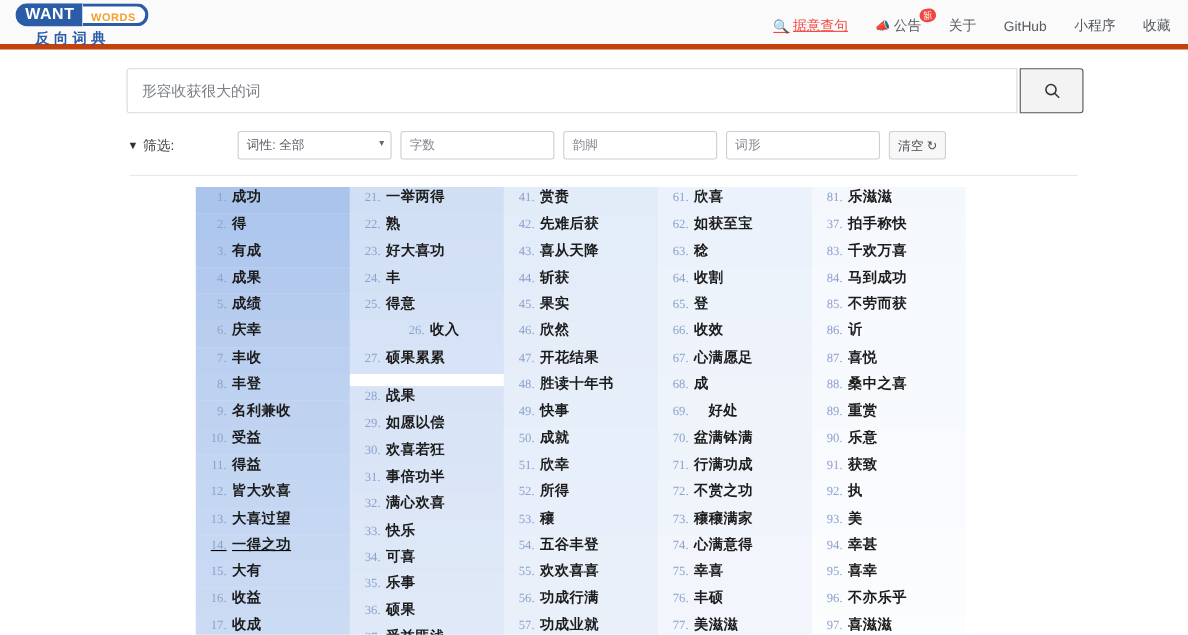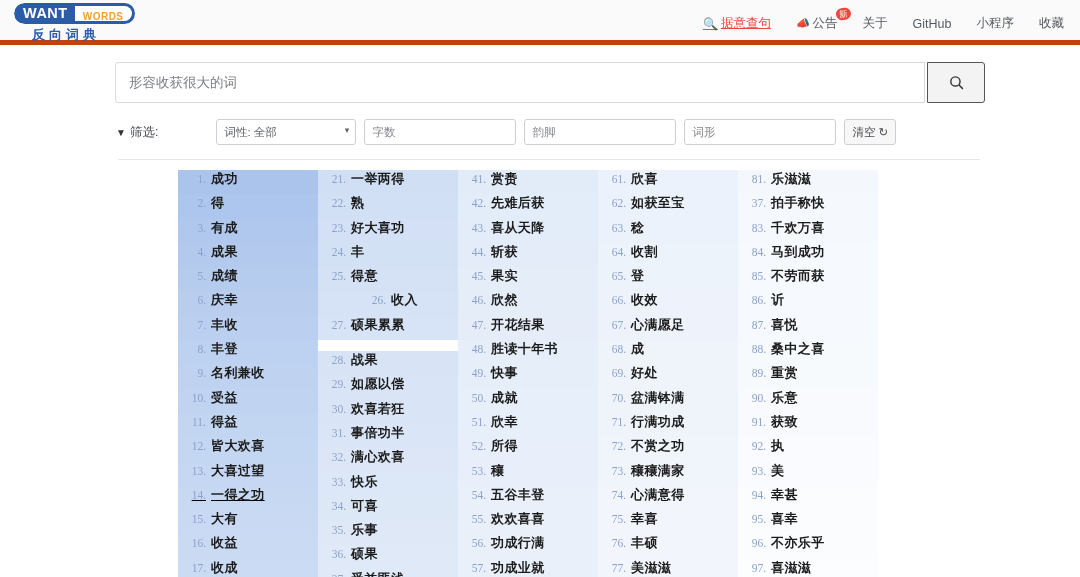--- a/index.html
+++ b/index.html
@@ -157,21 +157,21 @@
     background: #fff;
     outline: none;
     font-family: "Liberation Sans", sans-serif;
   }
   .f-select { width: 140px; appearance: none; position: relative; margin-left: 44px; }
   .sel-wrap { position: relative; }
   .sel-caret {
     position: absolute; right: 7px; top: 6px;
     font-size: 9px; color: #666; pointer-events: none;
   }
-  .f-input { width: 152px; }
+  .f-input { width: 140px; }
   .f-input::placeholder { color: #83878e; }
   .clear-btn {
     height: 26px;
     border: 1px solid #ccd0d5;
     border-radius: 3px;
     background: #f7f7f7;
     font-size: 11.5px;
     color: #4a4e54;
     padding: 0 7px;
     display: flex;
@@ -536,21 +536,21 @@
           <span class="res-word">收效</span>
         </div>
         <div class="res-item" style="background: rgba(118, 160, 224, 0.125);">
           <span class="res-num">67.</span>
           <span class="res-word">心满愿足</span>
         </div>
         <div class="res-item" style="background: rgba(118, 160, 224, 0.118);">
           <span class="res-num">68.</span>
           <span class="res-word">成</span>
         </div>
-        <div class="res-item" style="background: rgba(118, 160, 224, 0.118);">
+        <div class="res-item" style="background: rgba(118, 160, 224, 0.118); gap: 13px;">
           <span class="res-num">69.</span>
           <span class="res-word">好处</span>
         </div>
         <div class="res-item" style="background: rgba(118, 160, 224, 0.114);">
           <span class="res-num">70.</span>
           <span class="res-word">盆满钵满</span>
         </div>
         <div class="res-item" style="background: rgba(118, 160, 224, 0.114);">
           <span class="res-num">71.</span>
           <span class="res-word">行满功成</span>

